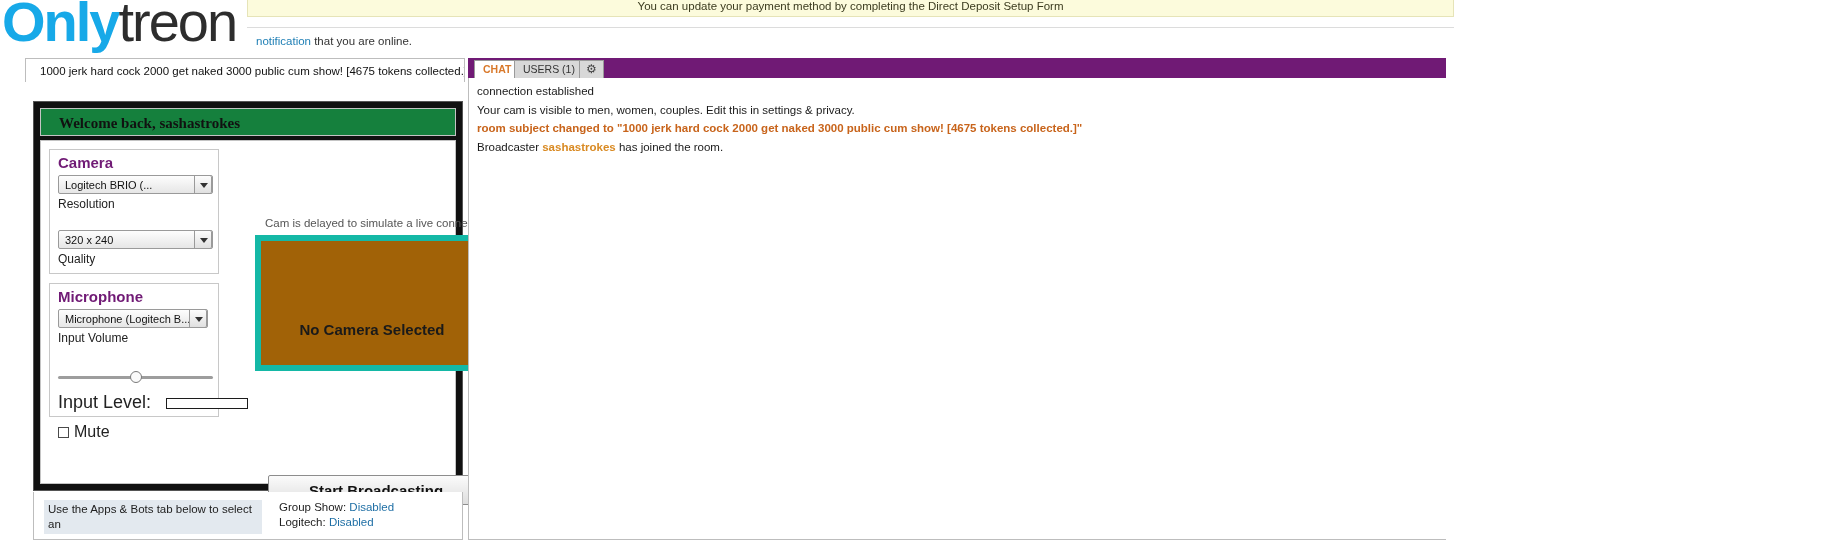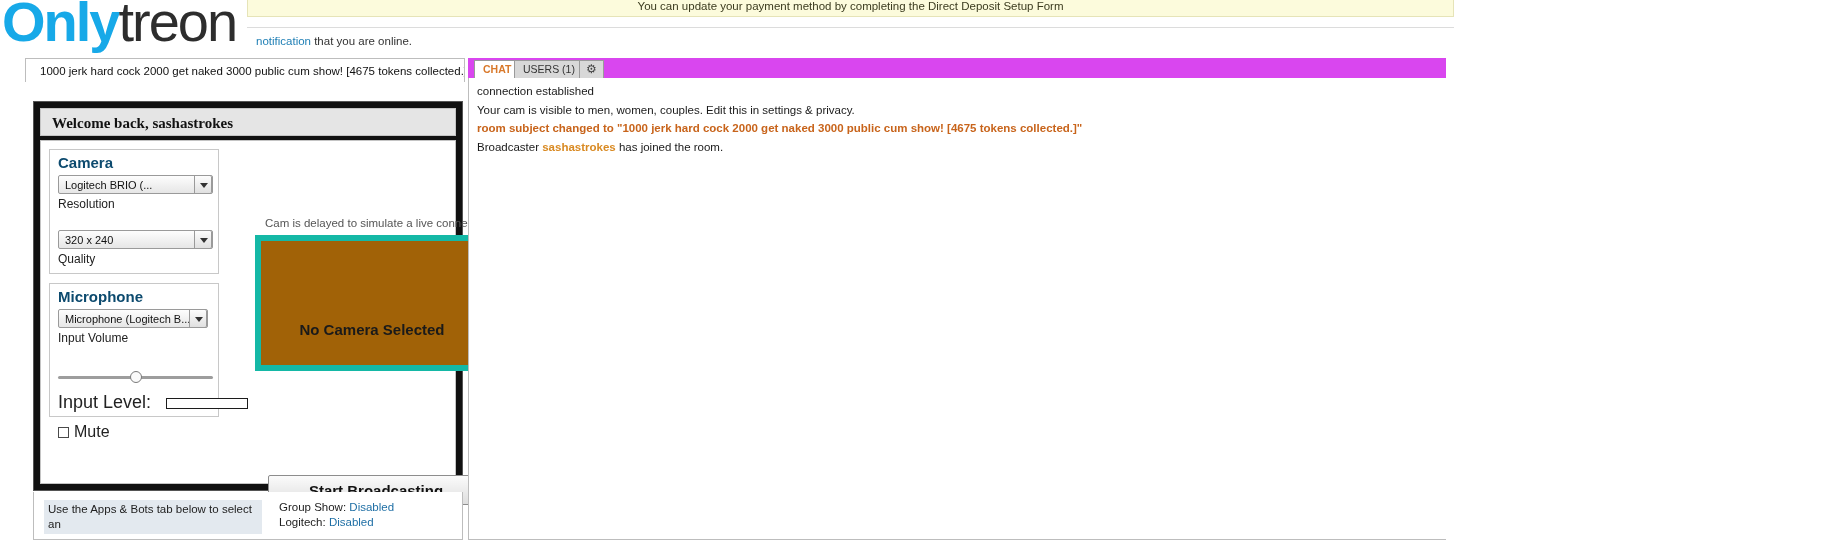--- a/index.html
+++ b/index.html
@@ -108,29 +108,29 @@
     height: 390px;
     background: #111111;
     border: 1px solid #555;
     box-sizing: border-box;
   }
   .welcome-bar {
     position: absolute;
     left: 6px; top: 6px;
     width: 416px;
     height: 28px;
-    background: #e5e5e5;
+    background: #15803d;
     border: 1px solid #c4c4c4;
     box-sizing: border-box;
     font-family: "Liberation Serif", serif;
     font-weight: bold;
     font-size: 15px;
     color: #111;
     line-height: 28px;
-    padding-left: 11px;
+    padding-left: 18px;
     white-space: nowrap;
   }
   .bc-body {
     position: absolute;
     left: 6px; top: 38px;
     width: 416px;
     height: 344px;
     background: #ffffff;
     border: 1px solid #c4c4c4;
     box-sizing: border-box;
@@ -139,21 +139,21 @@
   
   .group-box {
     position: absolute;
     background: #fff;
     border: 1px solid #c8c8c8;
     box-sizing: border-box;
   }
   .group-title {
     font-size: 15px;
     font-weight: bold;
-    color: #0c4a6e;
+    color: #701a75;
     padding: 4px 0 3px 8px;
   }
   .field-label {
     font-size: 12px;
     color: #222;
     padding: 3px 0 18px 8px;
   }
 
   .sel {
     position: relative;
@@ -332,21 +332,21 @@
     left: 443px;
     top: 0;
     width: 979px;
     height: 482px;
   }
   .tab-strip {
     position: absolute;
     left: 0; top: 0;
     width: 979px;
     height: 34px;
-    background: #d946ef;
+    background: #701a75;
   }
   .tab {
     position: absolute;
     top: 2px;
     height: 18px;
     border: 1px solid #9a9a9a;
     border-bottom: none;
     box-sizing: border-box;
     font-size: 10.5px;
     line-height: 17px;

